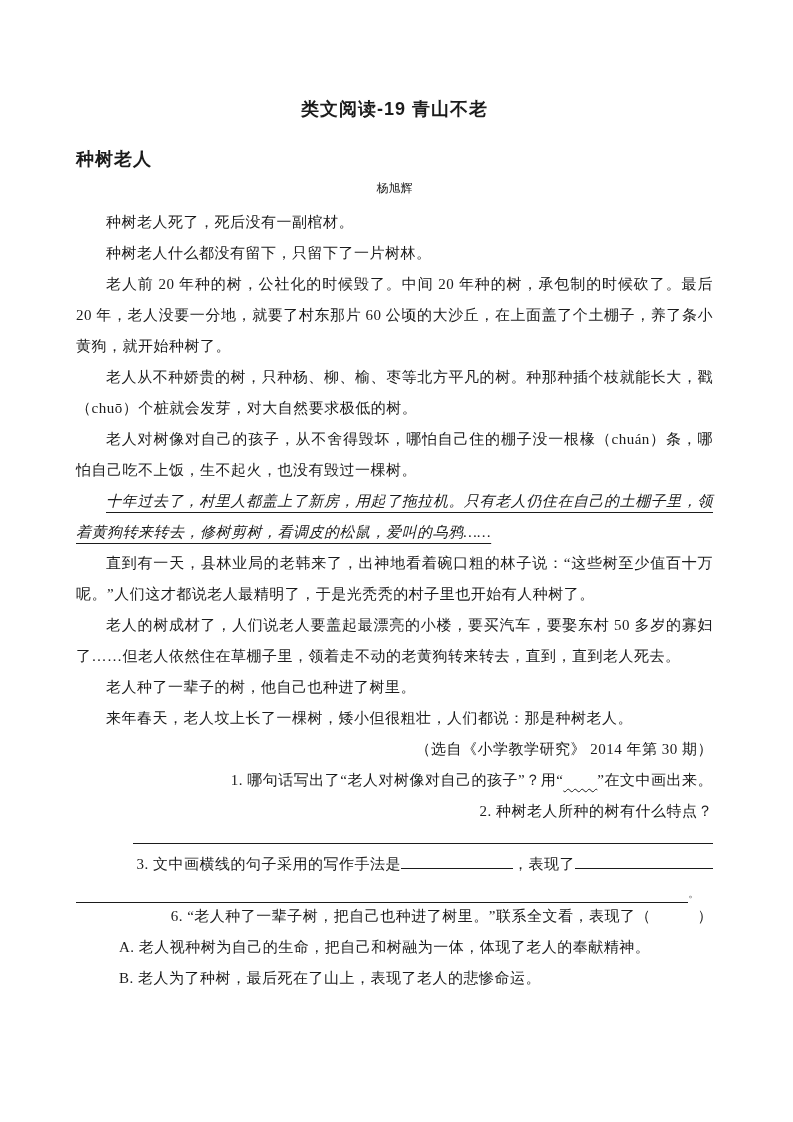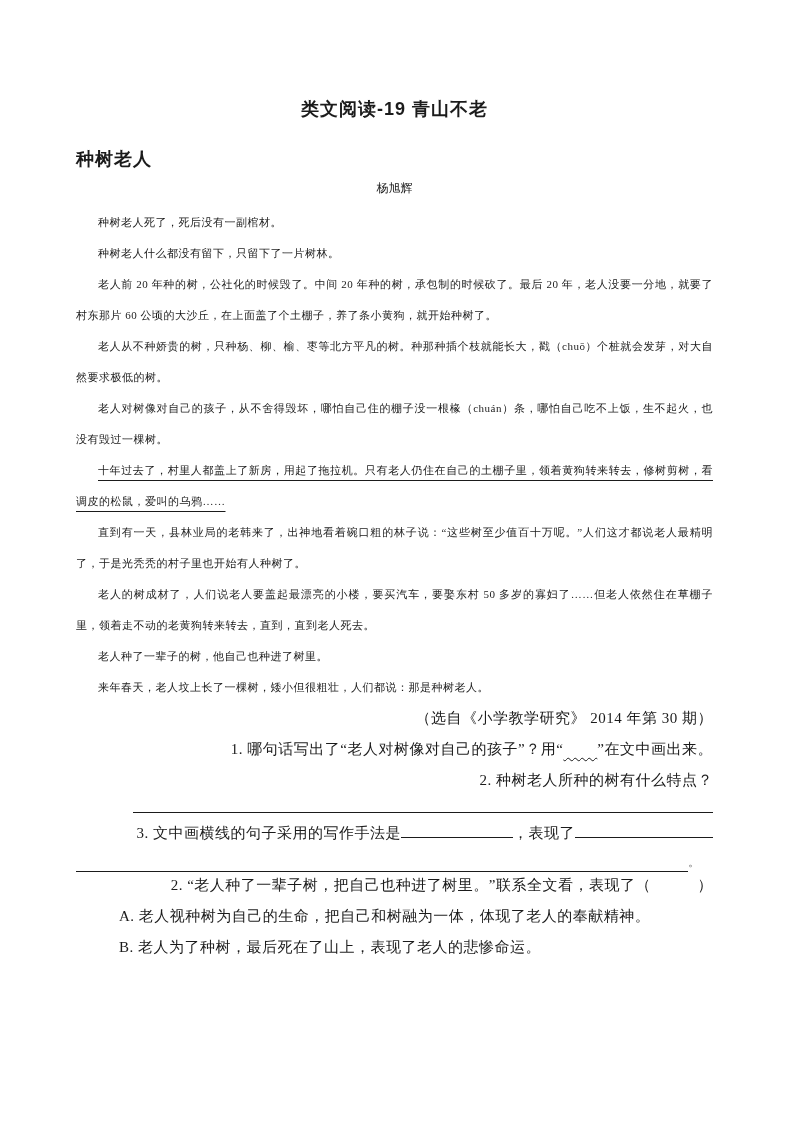--- a/index.html
+++ b/index.html
@@ -41,30 +41,31 @@
     margin-top: 9px;
     text-align: center;
     font-size: 12px;
     line-height: 18px;
   }
   .passage {
     margin-top: 10px;
   }
   .para {
     margin: 0;
-    font-size: 11px;
+    font-size: 15px;
     line-height: 31px;
     text-align: justify;
     text-indent: 2em;
     letter-spacing: 0.5px;
   }
   .para.underlined {
     text-decoration: underline;
     text-decoration-thickness: 1px;
     text-underline-offset: 6px;
+    font-style: italic;
   }
   .source-line {
     margin: 0;
     font-size: 15px;
     line-height: 31px;
     text-align: right;
     letter-spacing: 0.5px;
   }
   .questions {
     margin-left: 25px;
@@ -155,20 +156,20 @@
     <p class="question"><span>1. 哪句话写出了“老人对树像对自己的孩子”？用“</span><span class="wavy-blank">&nbsp;&nbsp;&nbsp;&nbsp;&nbsp;&nbsp;&nbsp;&nbsp;</span><span>”在文中画出来。</span></p>
 
     <p class="question">2. 种树老人所种的树有什么特点？</p>
 
     <div class="answer-rule"></div>
 
     <p class="question"><span>3. 文中画横线的句子采用的写作手法是</span><span class="fill-blank short"></span><span>，表现了</span><span class="fill-blank long"></span></p>
 
     <div class="answer-rule-full"><span class="rule"></span><span class="period">。</span></div>
 
-    <p class="question">2. “老人种了一辈子树，把自己也种进了树里。”联系全文看，表现了（　　　）</p>
+    <p class="question">6. “老人种了一辈子树，把自己也种进了树里。”联系全文看，表现了（　　　）</p>
 
     <p class="option">A. 老人视种树为自己的生命，把自己和树融为一体，体现了老人的奉献精神。</p>
     <p class="option">B. 老人为了种树，最后死在了山上，表现了老人的悲惨命运。</p>
 
   </div>
 
 </div>
 
 </body></html>

